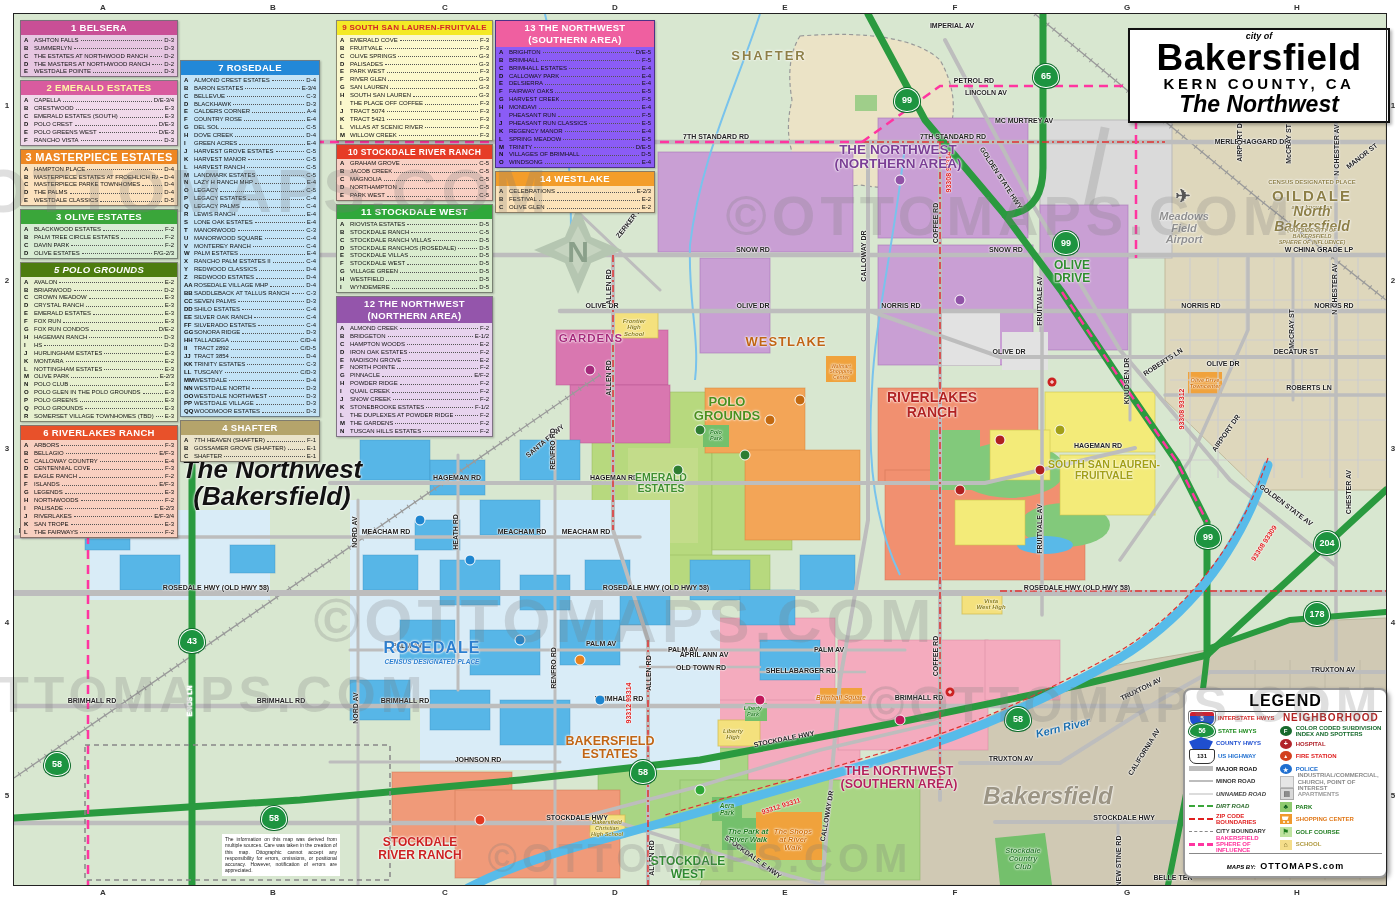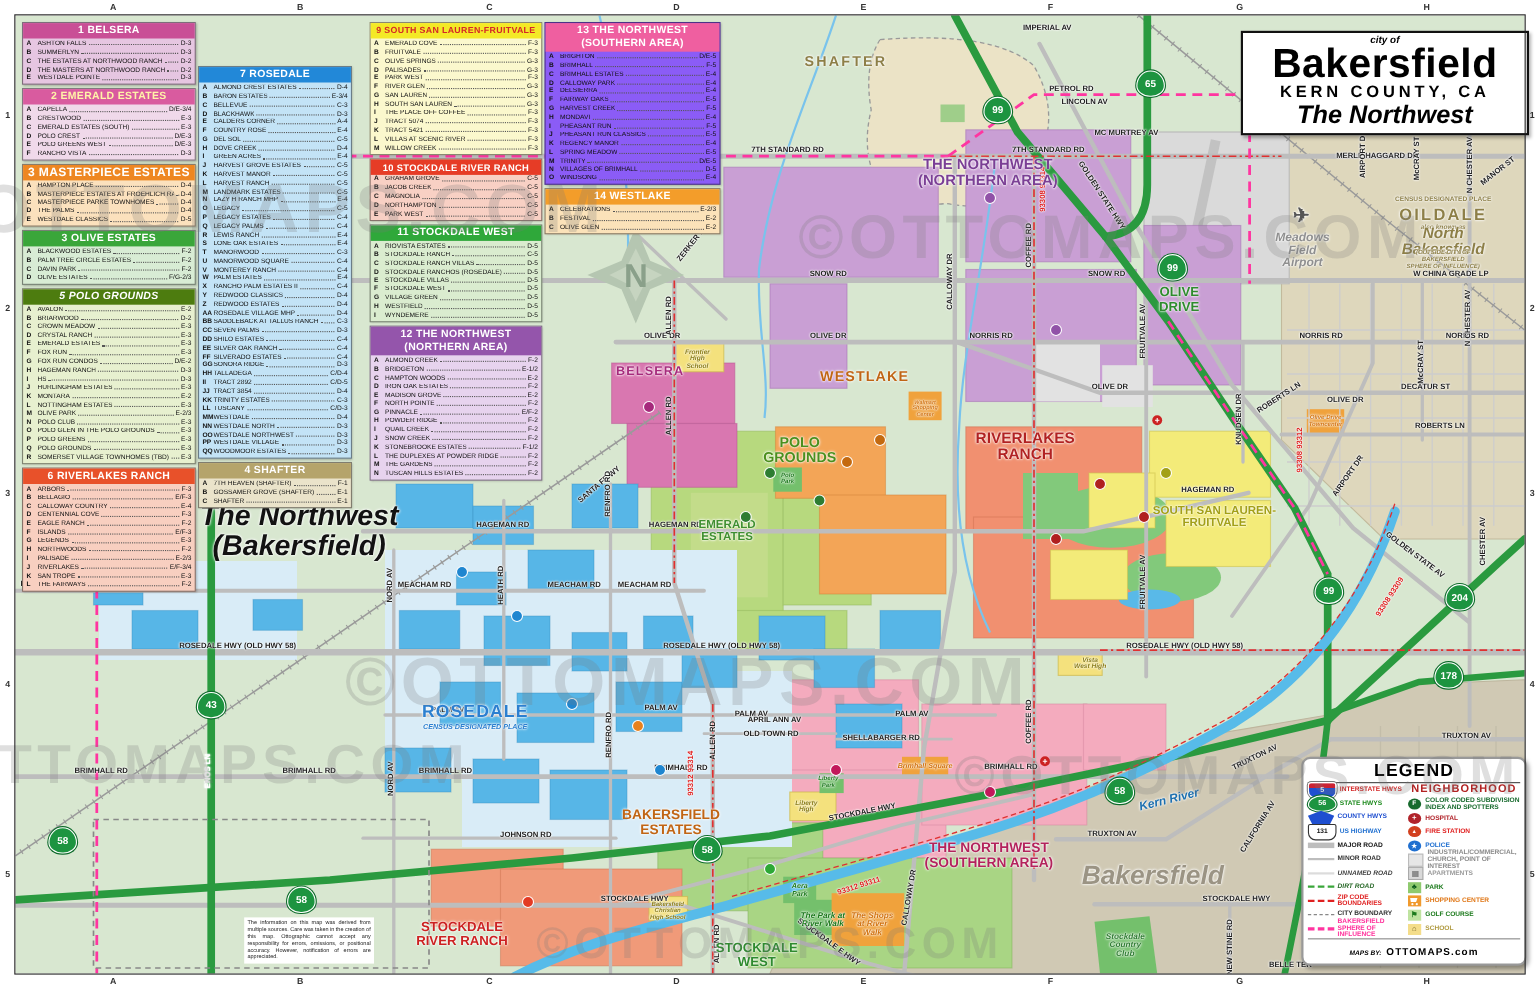--- a/index.html
+++ b/index.html
@@ -427,21 +427,21 @@
     <div class="lbl rl" style="left: 1182px; top: 409px; transform: translate(-50%, -50%) rotate(-90deg); color: rgb(224, 32, 32);">93308  93312</div>
   </div>
 
 <div class="layer" id="area-labels">
     <div class="lbl al" style="left: 769px; top: 56px; transform: translate(-50%, -50%); color: rgb(141, 127, 71); font-size: 13px; letter-spacing: 2px;">SHAFTER</div>
     <div class="lbl al" style="left: 898px; top: 157px; transform: translate(-50%, -50%); color: rgb(123, 63, 149); font-size: 13.5px;">THE NORTHWEST
 (NORTHERN AREA)</div>
     <div class="lbl al" style="left: 1072px; top: 272px; transform: translate(-50%, -50%); color: rgb(47, 139, 47); font-size: 12px;">OLIVE
 DRIVE</div>
     <div class="lbl al" style="left: 786px; top: 342px; transform: translate(-50%, -50%); color: rgb(192, 101, 21); font-size: 13px; letter-spacing: 1px;">WESTLAKE</div>
-    <div class="lbl al" style="left: 591px; top: 338px; transform: translate(-50%, -50%); color: rgb(166, 42, 124); font-size: 11.5px; letter-spacing: 1px;">BELSERA</div>
+    <div class="lbl al" style="left: 591px; top: 338px; transform: translate(-50%, -50%); color: rgb(166, 42, 124); font-size: 11.5px; letter-spacing: 1px;">GARDENS</div>
     <div class="lbl al" style="left: 727px; top: 409px; transform: translate(-50%, -50%); color: rgb(76, 143, 29); font-size: 13px;">POLO
 GROUNDS</div>
     <div class="lbl al" style="left: 932px; top: 405px; transform: translate(-50%, -50%); color: rgb(178, 34, 34); font-size: 14px;">RIVERLAKES
 RANCH</div>
     <div class="lbl al" style="left: 661px; top: 483px; transform: translate(-50%, -50%); color: rgb(63, 143, 47); font-size: 10.5px;">EMERALD
 ESTATES</div>
     <div class="lbl al" style="left: 1104px; top: 470px; transform: translate(-50%, -50%); color: rgb(163, 160, 23); font-size: 10.5px;">SOUTH SAN LAUREN-
 FRUITVALE</div>
     <div class="lbl al" style="left: 272px; top: 483px; transform: translate(-50%, -50%); color: rgb(18, 18, 18); font-size: 26px; font-style: italic;">The Northwest
 (Bakersfield)</div>

